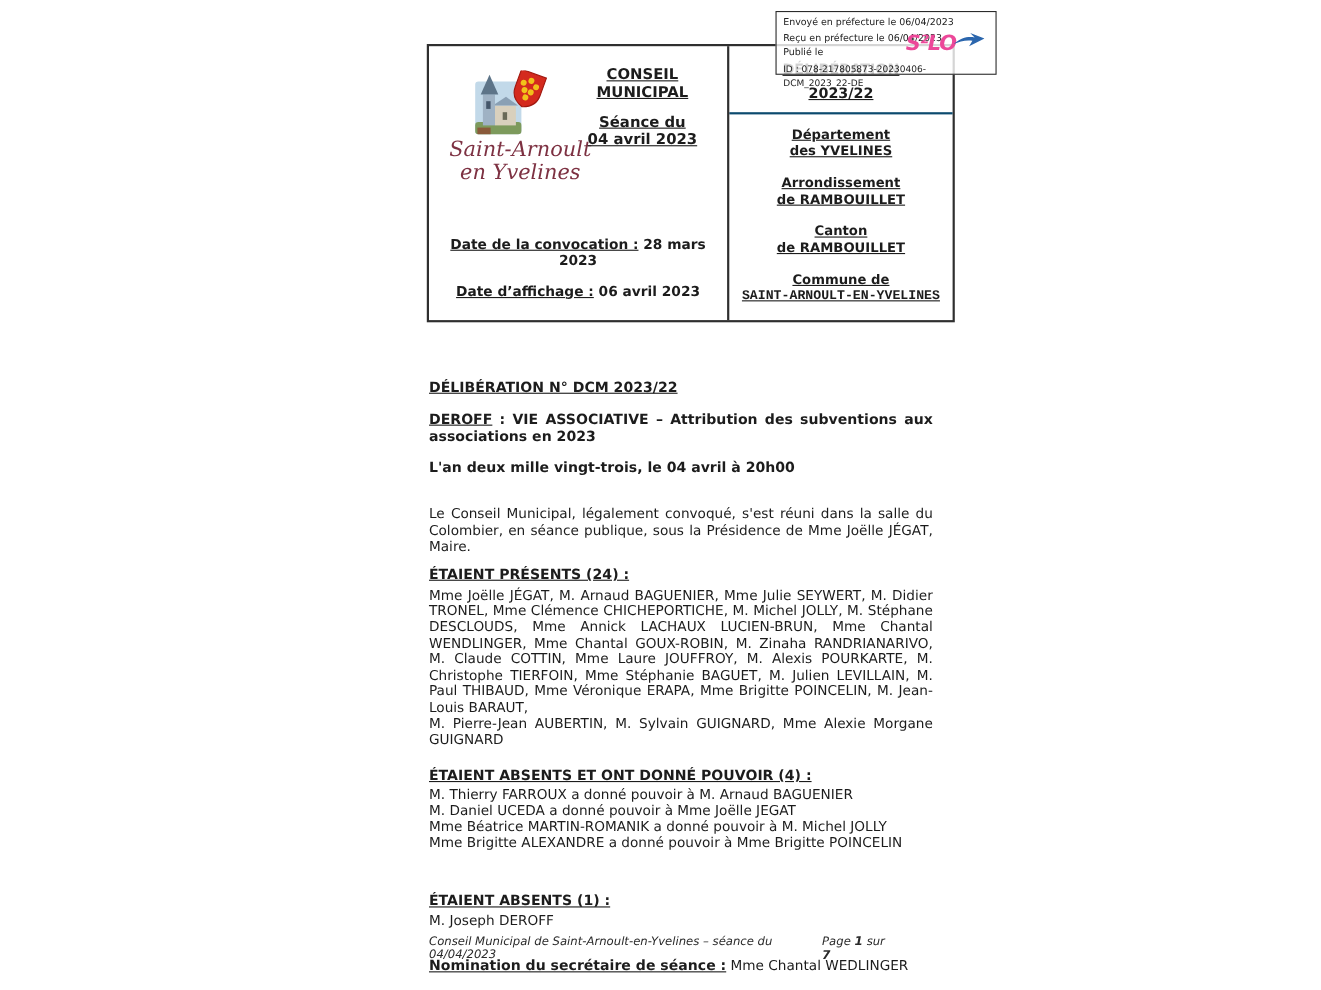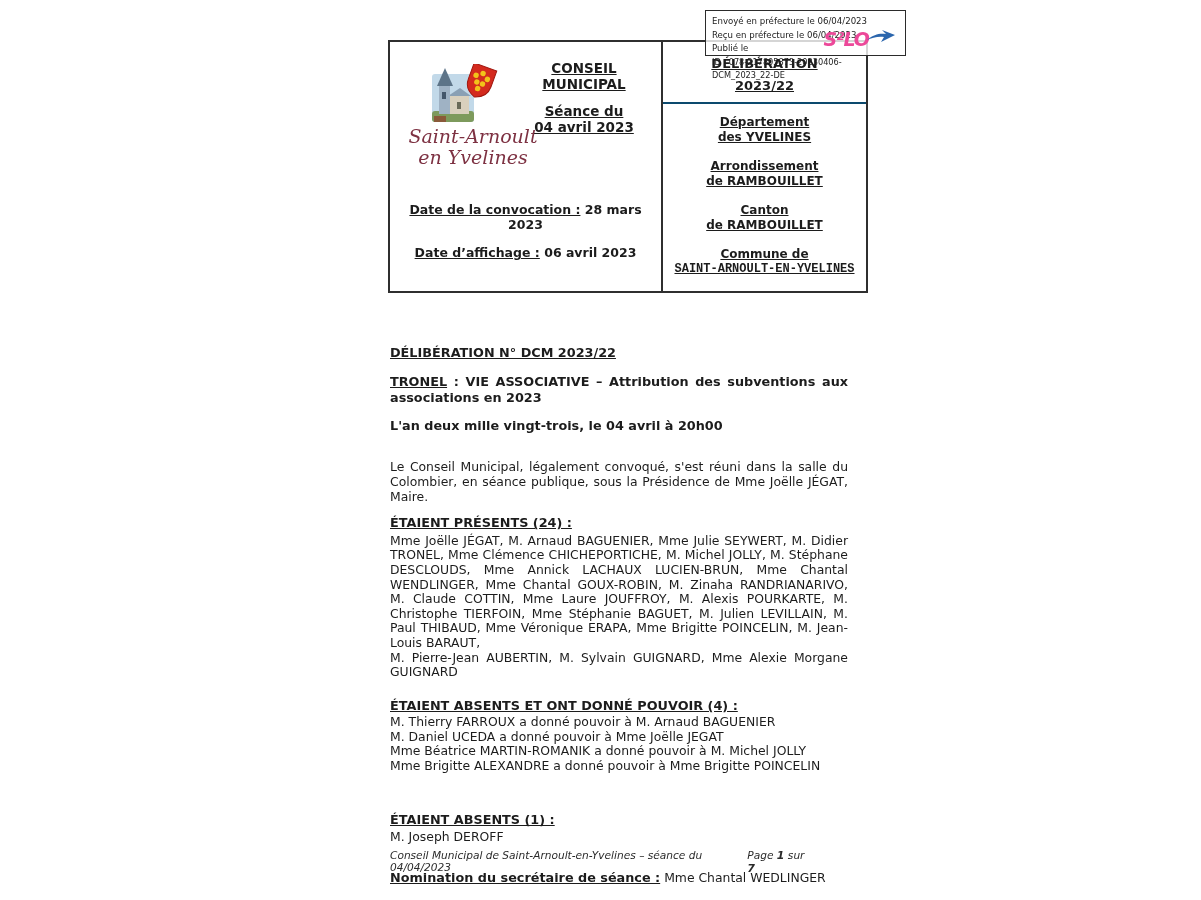--- a/index.html
+++ b/index.html
@@ -3,21 +3,21 @@
 <meta charset="utf-8">
 <style>
   html,body{margin:0;padding:0;}
   body{
     width:1201px;height:900px;background:#ffffff;position:relative;
     font-family:"DejaVu Sans","Liberation Sans",sans-serif;color:#1c1c1c;
     overflow:hidden;
   }
   
   .stamp{
-    position:absolute;left:705px;top:10px;width:201px;height:46px;
+    position:absolute;left:705px;top:10px;width:201px;height:58px;
     border:1px solid #2b2b2b;background:rgba(255,255,255,0.80);
     padding:4px 6px;box-sizing:border-box;z-index:5;
     font-size:8.6px;line-height:13.5px;color:#222;
   }
   .stamp .s2lo{
     position:absolute;right:10px;top:22px;
     font-size:19px;font-style:italic;font-weight:bold;color:#ec4899;
     letter-spacing:-1px;display:flex;align-items:center;
   }
   .stamp .s2lo svg{margin-left:-2px;margin-top:-6px;}
@@ -32,21 +32,21 @@
   .cell-right-bottom{flex:1;text-align:center;padding-top:11px;font-size:12px;}
   .bu{font-weight:bold;text-decoration:underline;}
   .muni-title{position:absolute;left:118px;top:18px;width:152px;text-align:center;font-size:13.5px;line-height:16px;}
   .muni-title .spacer{height:11px;}
   .crest{position:absolute;left:36px;top:22px;}
   .logo-caption{
     position:absolute;left:8px;top:84px;width:150px;text-align:center;
     font-family:"DejaVu Serif","Liberation Serif",serif;font-style:italic;
     color:#7d3142;font-size:19px;line-height:21px;
   }
-  .dates{position:absolute;left:0;right:0;top:160px;text-align:center;font-size:12.5px;font-weight:bold;}
+  .dates{position:absolute;left:0;right:0;top:172px;text-align:center;font-size:12.5px;font-weight:bold;}
   .dates .d2{margin-top:13px;}
   .grp{margin-bottom:14px;line-height:15px;}
   .delib-no{font-size:13px;line-height:16px;}
   .delib-no .num{margin-top:6px;}
   
   .doc{
     position:absolute;left:390px;top:308px;width:458px;
     font-size:12.4px;line-height:14.6px;
   }
   .h-bu{font-size:12.8px;font-weight:bold;text-decoration:underline;margin-top:38px;}
@@ -152,21 +152,21 @@
     <svg width="28" height="15" viewBox="0 0 28 15">
       <path d="M0 11 C7 5 13 4 19 5 L15 1 L28 6 L14 13 L17 8 C11 7 5 9 0 11 Z" fill="#2b66ad"></path>
     </svg>
   </span>
 </div>
 
 <div class="doc">
   <div class="h-bu">DÉLIBÉRATION N° DCM 2023/22</div>
 
   <div class="b-objet">
-    <span style="text-decoration:underline;">TRONEL</span><span> : VIE ASSOCIATIVE – Attribution des subventions aux associations en 2023</span>
+    <span style="text-decoration:underline;">DEROFF</span><span> : VIE ASSOCIATIVE – Attribution des subventions aux associations en 2023</span>
   </div>
 
   <div class="b-lan">L'an deux mille vingt-trois, le 04 avril à 20h00</div>
 
   <div class="b-para">Le Conseil Municipal, légalement convoqué, s'est réuni dans la salle du Colombier, en séance publique, sous la Présidence de Mme Joëlle JÉGAT, Maire.</div>
 
   <div class="h-bu b-presents-h">ÉTAIENT PRÉSENTS (24) :</div>
   <div class="b-presents">Mme Joëlle JÉGAT, M. Arnaud BAGUENIER, Mme Julie SEYWERT, M. Didier TRONEL, Mme Clémence CHICHEPORTICHE, M. Michel JOLLY, M. Stéphane DESCLOUDS, Mme Annick LACHAUX LUCIEN-BRUN, Mme Chantal WENDLINGER, Mme Chantal GOUX-ROBIN, M. Zinaha RANDRIANARIVO, M. Claude COTTIN, Mme Laure JOUFFROY, M. Alexis POURKARTE, M. Christophe TIERFOIN, Mme Stéphanie BAGUET, M. Julien LEVILLAIN, M. Paul THIBAUD, Mme Véronique ERAPA, Mme Brigitte POINCELIN, M. Jean-Louis BARAUT,</div>
   <div class="b-presents" style="margin-top:0;">M. Pierre-Jean AUBERTIN, M. Sylvain GUIGNARD, Mme Alexie Morgane GUIGNARD</div>
 

